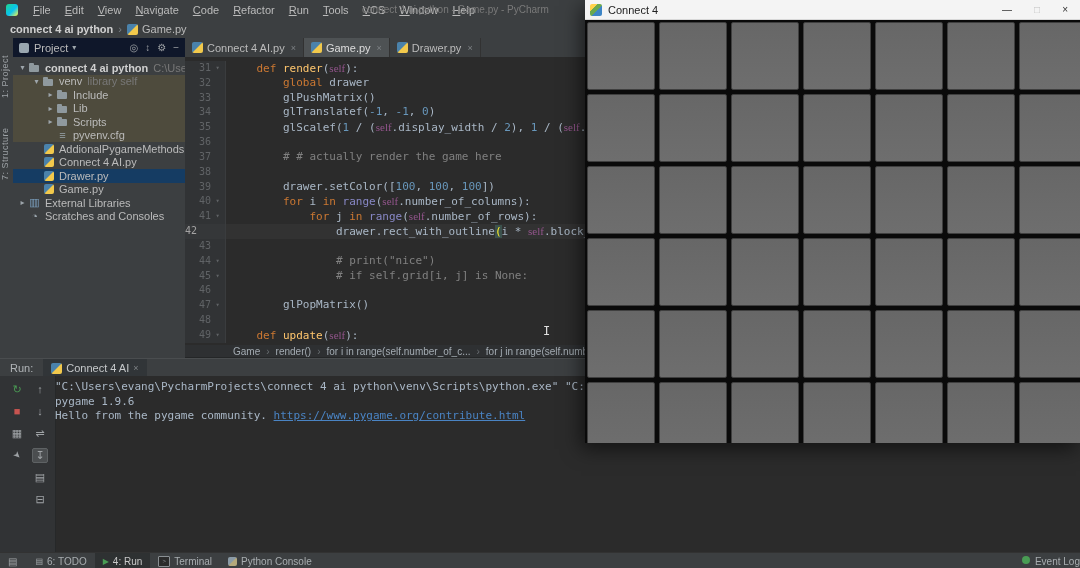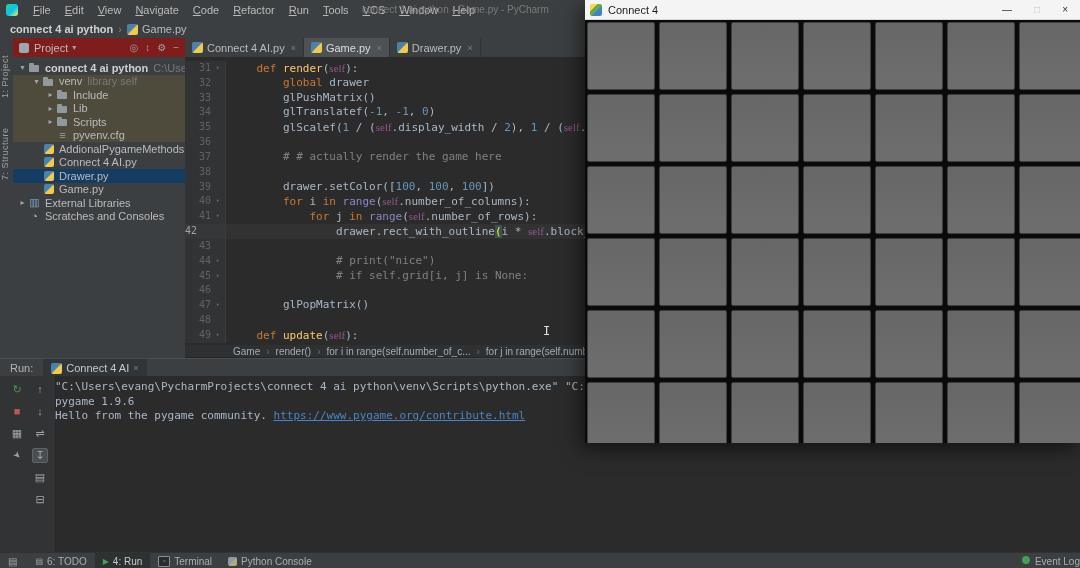--- a/index.html
+++ b/index.html
@@ -19,21 +19,21 @@
   #nav-project{margin-left:10px;font-weight:bold;color:#d0d0d0;}
   .nav-sep{margin:0 5px;color:#7c8287;}
   .py-icon{display:inline-block;width:11px;height:11px;border-radius:2px;flex:none;
     background:linear-gradient(135deg,#4a82ab 49%,#f2c94c 51%);}
   #nav-file{margin-left:4px;color:#bbbbbb;}
   
   #tool-stripe{left:0;top:38px;width:13px;height:514px;background:#3c3f41;border-right:1px solid #323232;}
   .stripe-btn{position:absolute;left:0;width:13px;writing-mode:vertical-rl;transform:rotate(180deg);
     font-size:9px;color:#9da2a6;letter-spacing:.5px;text-align:center;}
   
-  #project-header{left:13px;top:38px;width:172px;height:19px;background:#7f1d1d;display:flex;align-items:center;
+  #project-header{left:13px;top:38px;width:172px;height:19px;background:#0f172a;display:flex;align-items:center;
     font-size:11px;border-bottom:1px solid #323232;}
   #project-header .ph-icon{width:10px;height:10px;background:#9aa7b0;border-radius:2px;margin:0 5px 0 6px;}
   #project-caret{margin-left:4px;font-size:8px;color:#9da5ab;}
   #project-header-icons{margin-left:auto;display:flex;gap:7px;margin-right:6px;}
   .hdr-ic{font-size:10px;color:#9fa3a6;line-height:19px;}
   #project-tree{left:13px;top:57px;width:172px;height:301px;background:#3c3f41;overflow:hidden;padding-top:4px;box-sizing:border-box;}
   .tree-row{height:13.5px;display:flex;align-items:center;font-size:11px;white-space:nowrap;overflow:hidden;}
   .tree-row.lib{background:#4e4b3d;}
   .tree-row.selected{background:#153c63;}
   .tree-row.bold .tlabel{font-weight:bold;color:#d0d0d0;}

